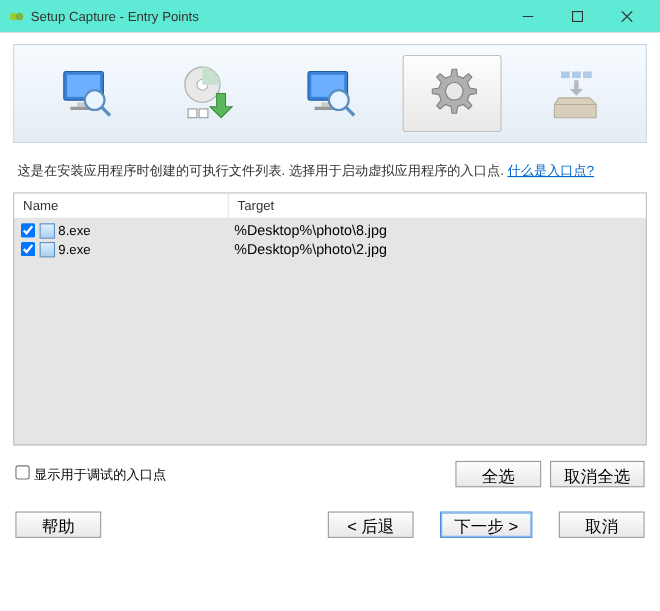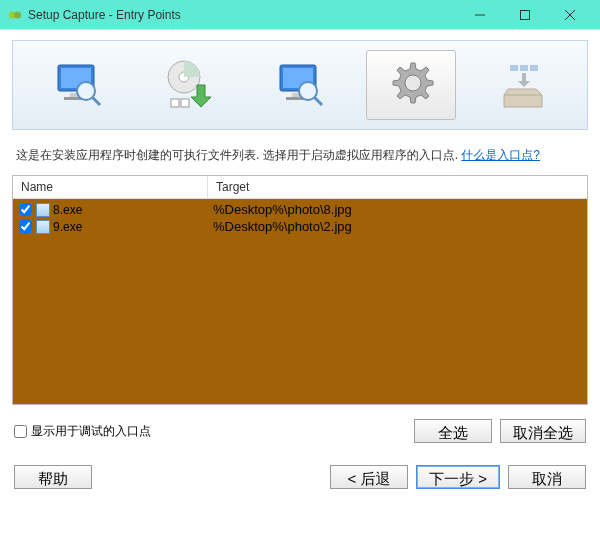--- a/index.html
+++ b/index.html
@@ -14,40 +14,40 @@
     
     .content { padding: 10px 12px; }
     
     .toolbar { height: 90px; background: linear-gradient(to bottom, #f6fbff 0%, #e4edf5 100%); border: 1px solid #c5d5e5; display: flex; align-items: center; justify-content: space-around; padding: 8px 10px; }
     .tool-item { width: 90px; height: 70px; display: flex; align-items: center; justify-content: center; border-radius: 3px; }
     .tool-item.selected { background: linear-gradient(to bottom, #fefefe, #e8e8e8); border: 1px solid #c0c0c0; }
     
     .description { padding: 16px 4px 10px; font-size: 12px; color: #333; line-height: 1.6; }
     .description a { color: #0066cc; text-decoration: underline; cursor: pointer; }
     
-    .list-container { border: 1px solid #bbb; background: #a16207; height: 230px; }
+    .list-container { border: 1px solid #bbb; background: #e5e5e5; height: 230px; }
     .list-header { display: flex; border-bottom: 1px solid #e0e0e0; background: #fff; }
     .list-header-col { padding: 4px 8px; font-size: 12px; color: #333; border-right: 1px solid #e0e0e0; }
     .list-header-col.name { width: 195px; }
     .list-header-col.target { flex: 1; border-right: none; }
     .list-body { padding: 2px 0; }
     .list-row { display: flex; align-items: center; padding: 1px 6px; }
     .list-row input[type=checkbox] { margin-right: 4px; width: 13px; height: 13px; }
     .list-row-icon { width: 14px; height: 14px; margin-right: 3px; border: 1px solid #5a8fc0; background: linear-gradient(#dff0ff,#a8d0f0); display: inline-block; }
     .list-row-name { width: 160px; font-size: 12px; }
     .list-row-target { flex: 1; font-size: 13px; }
     
     .options-row { display: flex; align-items: center; padding: 14px 2px 10px; gap: 8px; }
-    .debug-check { display: flex; align-items: center; gap: 4px; flex: 1; }
+    .debug-check { display: flex; align-items: flex-start; gap: 4px; flex: 1; }
     .debug-check input { width: 13px; height: 13px; }
     
     .btn { min-width: 78px; height: 24px; padding: 4px 12px; background: linear-gradient(to bottom, #fdfdfd, #e8e8e8); border: 1px solid #999; font-size: 15px; cursor: pointer; font-family: inherit; }
     .btn.default { border-color: #4a90d9; box-shadow: 0 0 0 1px #7eb4ea inset; }
     
-    .bottom-row { display: flex; align-items: center; padding: 12px 2px 10px; gap: 8px; }
+    .bottom-row { display: flex; align-items: center; padding: 12px 2px 10px; gap: 24px; }
     .bottom-row .spacer { flex: 1; }
   </style>
 </head>
 <body>
 
 <div class="titlebar">
   <span class="titlebar-icon">
     <svg viewBox="0 0 16 16">
         <circle cx="5" cy="8" r="4" fill="#9acd32"></circle>
         <circle cx="11" cy="8" r="4" fill="#7cb342"></circle>

